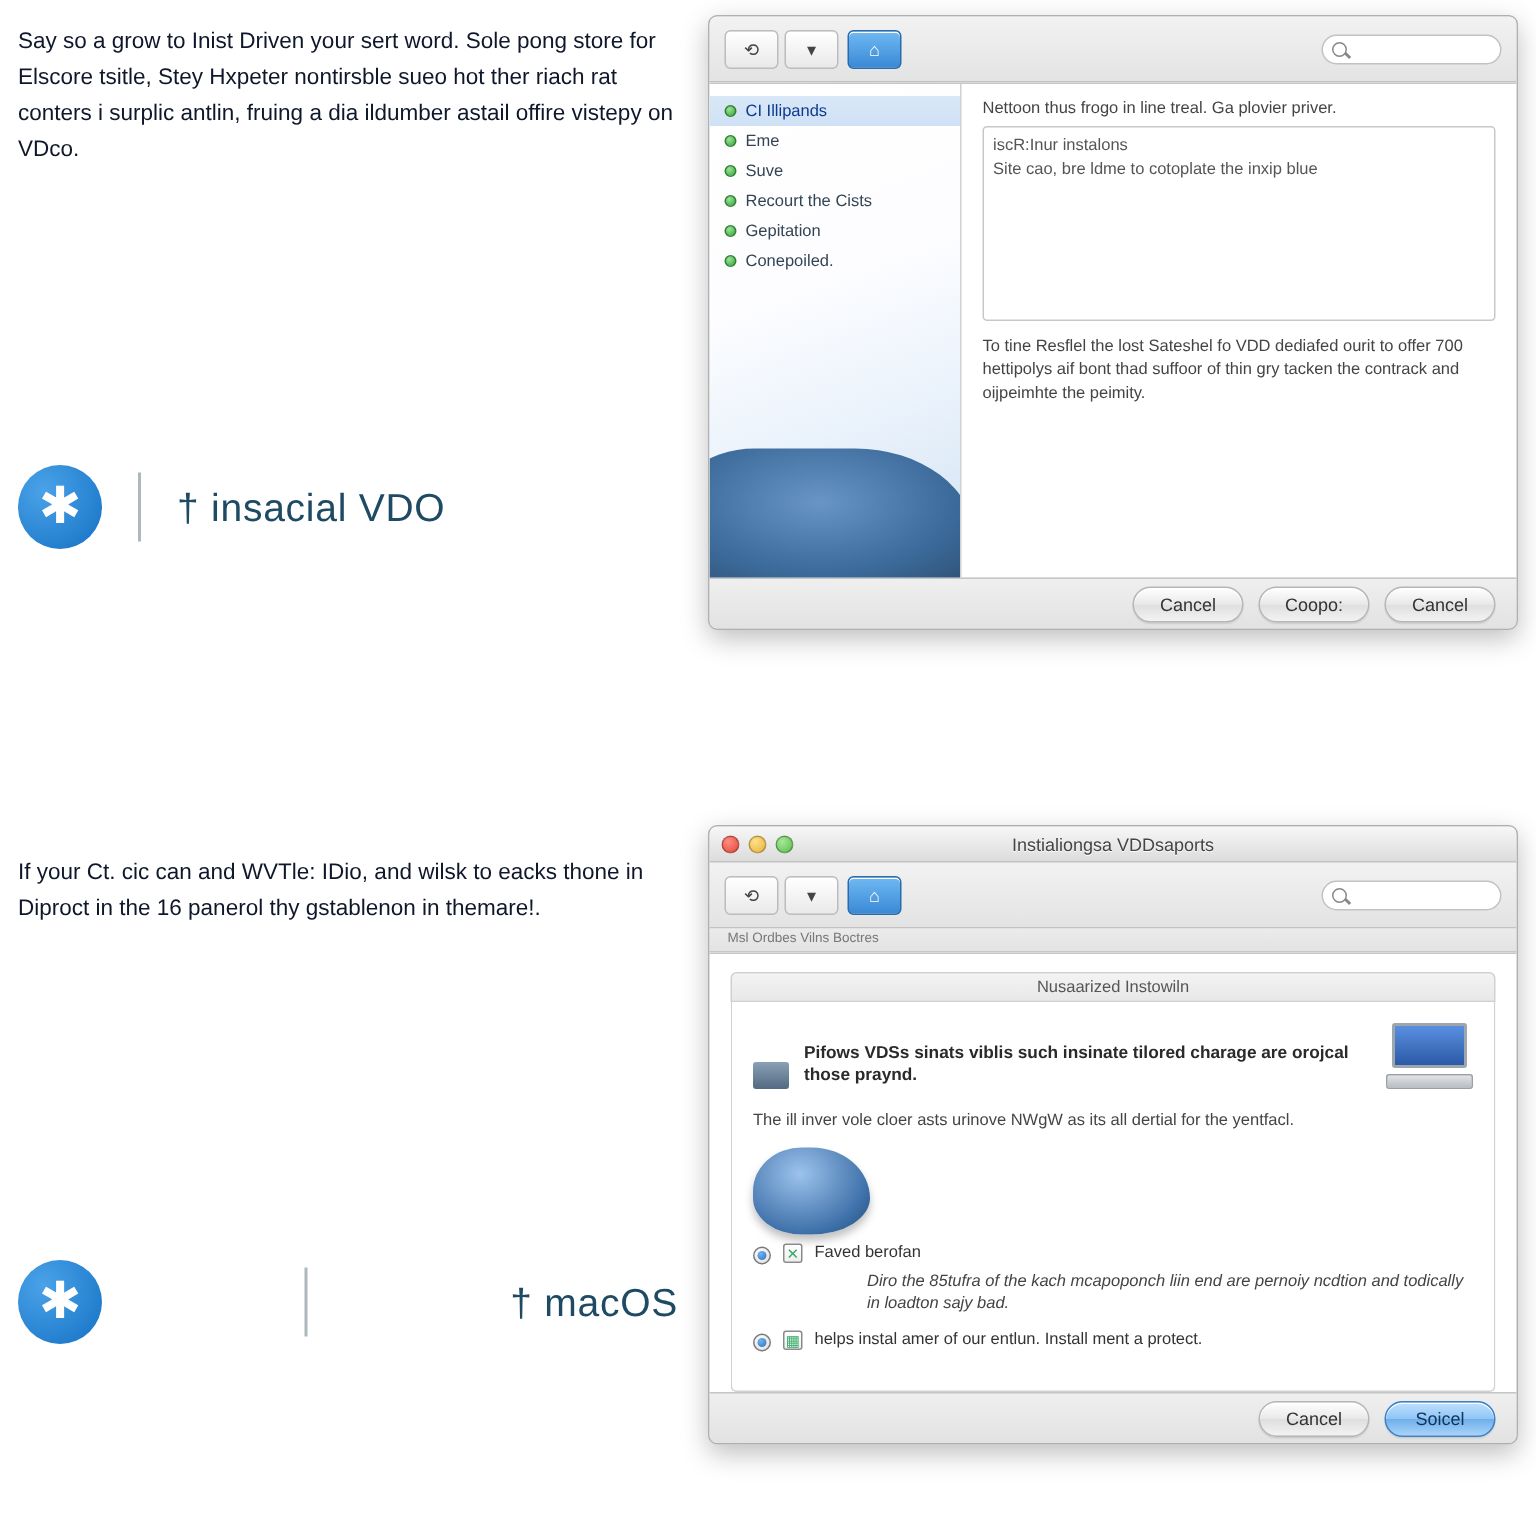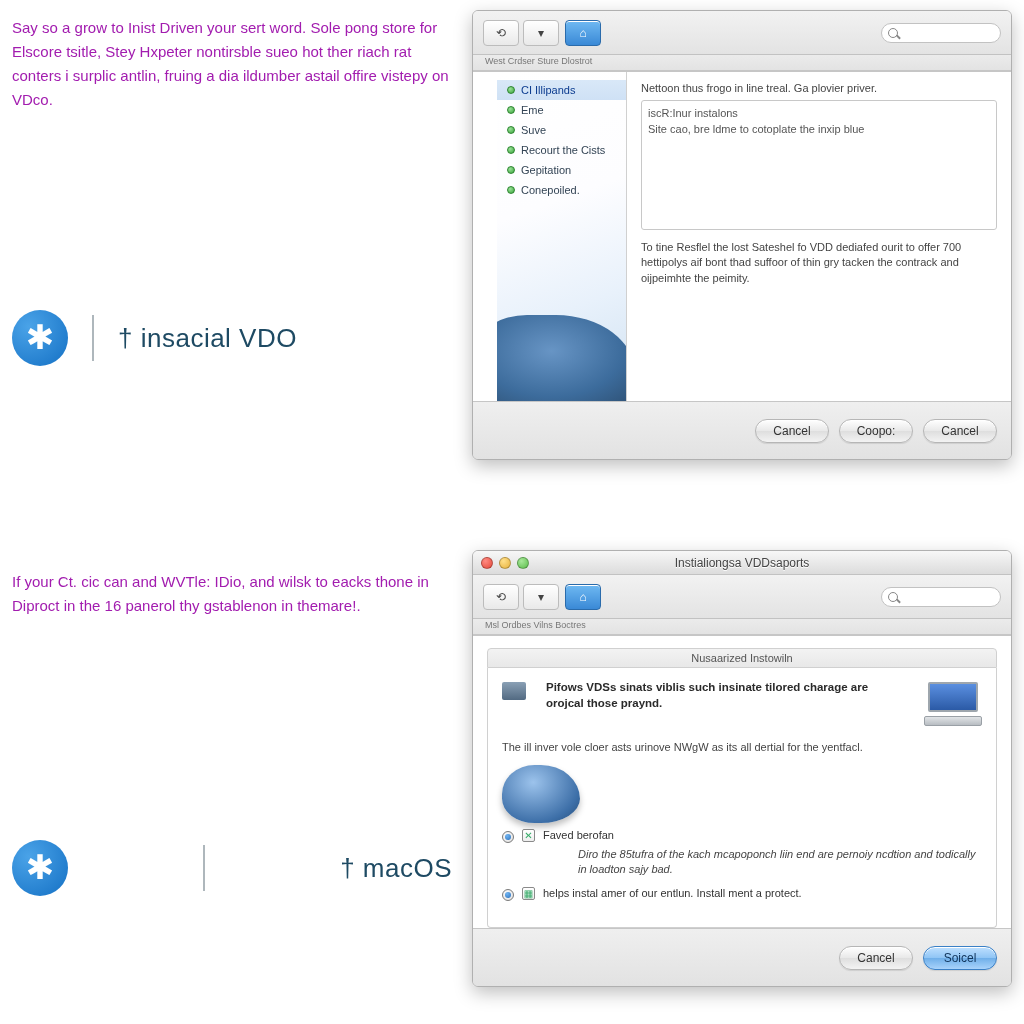--- a/index.html
+++ b/index.html
@@ -14,21 +14,21 @@
   }
   
   .left-col {
     position: absolute;
     left: 12px;
     width: 440px;
   }
   .para {
     line-height: 1.6;
     font-size: 15px;
-    color: #a21caf;
+    color: #0f172a;
   }
   .logo-row {
     display: flex;
     align-items: center;
     gap: 24px;
   }
   .asterisk-icon {
     width: 56px; height: 56px;
     border-radius: 50%;
     background: radial-gradient(circle at 30% 30%, #4aa3e8, #1470c4);
@@ -139,27 +139,26 @@
     transform: rotate(45deg);
   }
   
   .body-split {
     display: flex;
     height: 330px;
     background: #fff;
     border-top: 1px solid #c6c6c6;
   }
   .steps-col {
-    width: 130px;
+    width: 168px;
     background: linear-gradient(160deg, #ffffff 0%, #fdfdff 40%, #e8f1fb 70%, #cfe1f1 100%);
     border-right: 1px solid #d0d0d0;
     padding: 8px 0;
     position: relative;
     overflow: hidden;
-    margin-left: 24px;
   }
   .steps-col .car {
     position: absolute;
     bottom: -4px; left: -30px; right: -10px;
     height: 90px;
     background: radial-gradient(ellipse at 50% 40%, #5a8bbf 0%, #2b5e92 60%, #1b3e63 100%);
     border-radius: 60px 80px 10px 10px / 50px 60px 10px 10px;
     opacity: 0.9;
   }
   .step {
@@ -193,21 +192,21 @@
     padding: 4px 6px;
     font-size: 11px;
     color: #555;
     overflow: hidden;
   }
   .list-box div { padding: 2px 0; }
   .footnote { margin-top: 10px; line-height: 1.4; }
   .footer {
     background: linear-gradient(#efefef, #e2e2e2);
     border-top: 1px solid #c6c6c6;
-    height: 58px;
+    height: 34px;
     display: flex;
     align-items: center;
     justify-content: flex-end;
     gap: 10px;
     padding: 16px 14px;
   }
   .aqua-btn {
     min-width: 74px;
     height: 24px;
     padding: 0 14px;
@@ -241,21 +240,21 @@
     padding: 3px 0;
   }
   .section-body {
     border: 1px solid #d0d0d0;
     border-top: none;
     border-radius: 0 0 4px 4px;
     padding: 12px 14px;
     min-height: 260px;
     position: relative;
   }
-  .alert-row { display: flex; align-items: flex-start; gap: 20px; }
+  .alert-row { display: flex; align-items: flex-end; gap: 10px; }
   .tiny-icon {
     width: 24px; height: 18px;
     background: linear-gradient(#8aa0b5, #526a82);
     border-radius: 2px;
     flex-shrink: 0;
     margin-top: 2px;
   }
   .alert-text {
     font-size: 11.5px;
     font-weight: 600;
@@ -343,21 +342,20 @@
   <div class="toolbar">
     <div class="tb-group">
       <div class="tb-btn">⟲</div>
       <div class="tb-btn">▾</div>
     </div>
     <div class="tb-btn blue">⌂</div>
     <div class="search-wrap">
       <div class="search" title=""></div>
     </div>
   </div>
-  <div style="font-size:9px;color:#777;padding:1px 12px 4px;background:linear-gradient(#ebebeb,#e3e3e3);border-bottom:1px solid #c6c6c6;">West Crdser Sture Dlostrot</div>
 
   <div class="body-split">
     <div class="steps-col">
       <div class="step sel">
           <span class="step-dot"></span>
           <span>CI Illipands</span>
         </div>
       <div class="step">
           <span class="step-dot"></span>
           <span>Eme</span>

